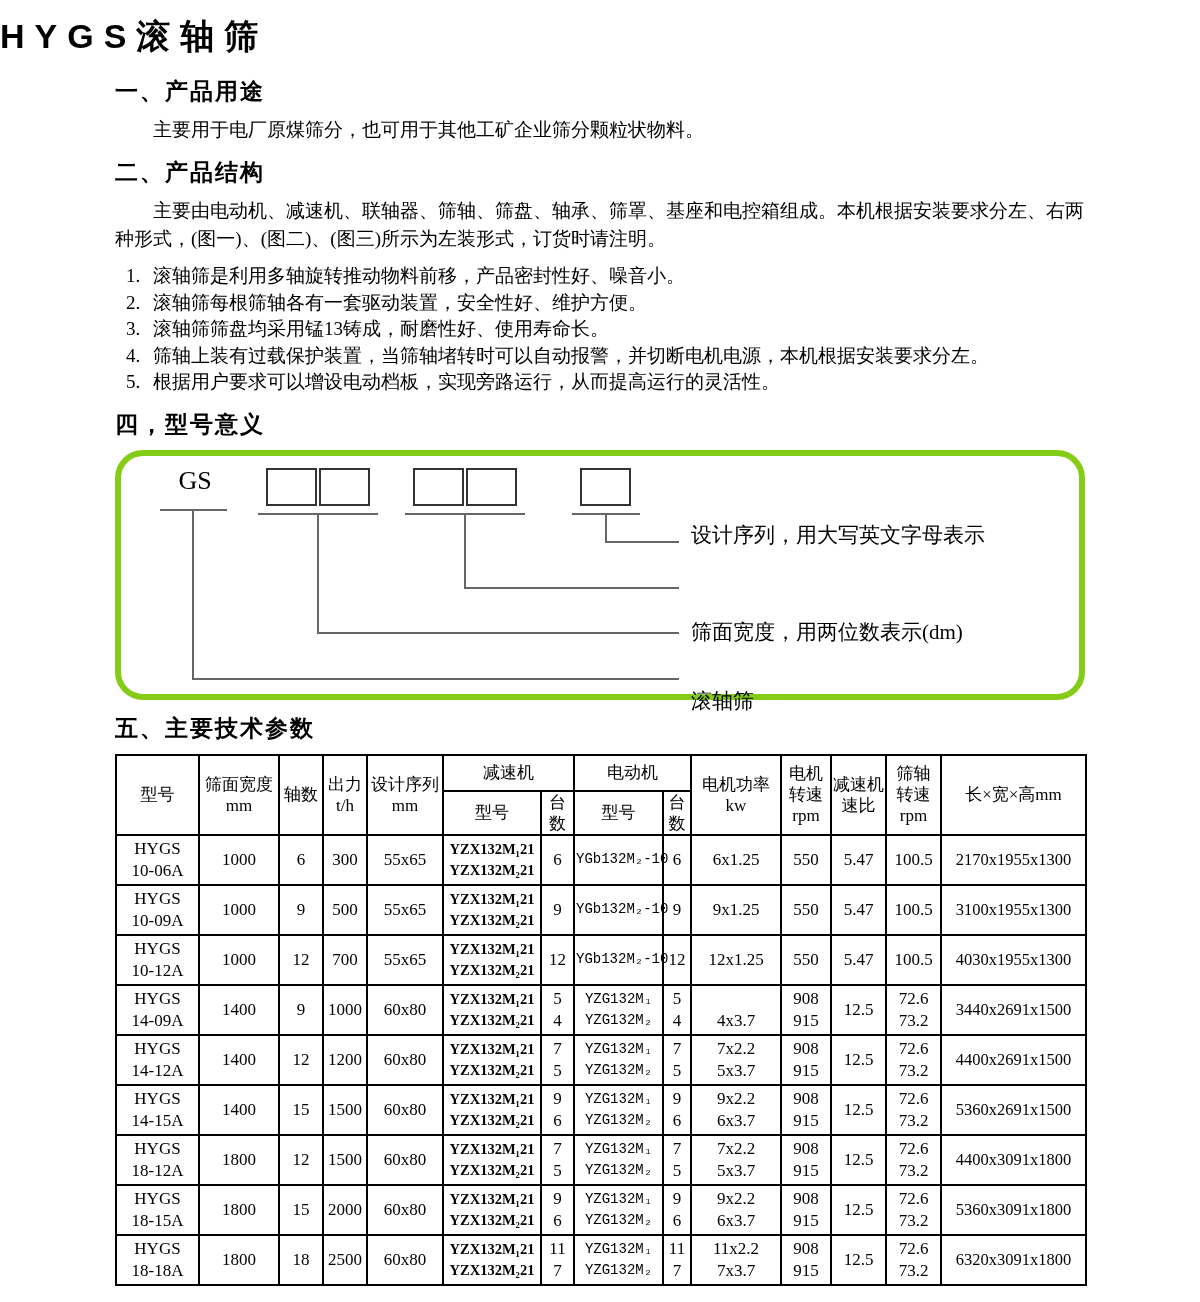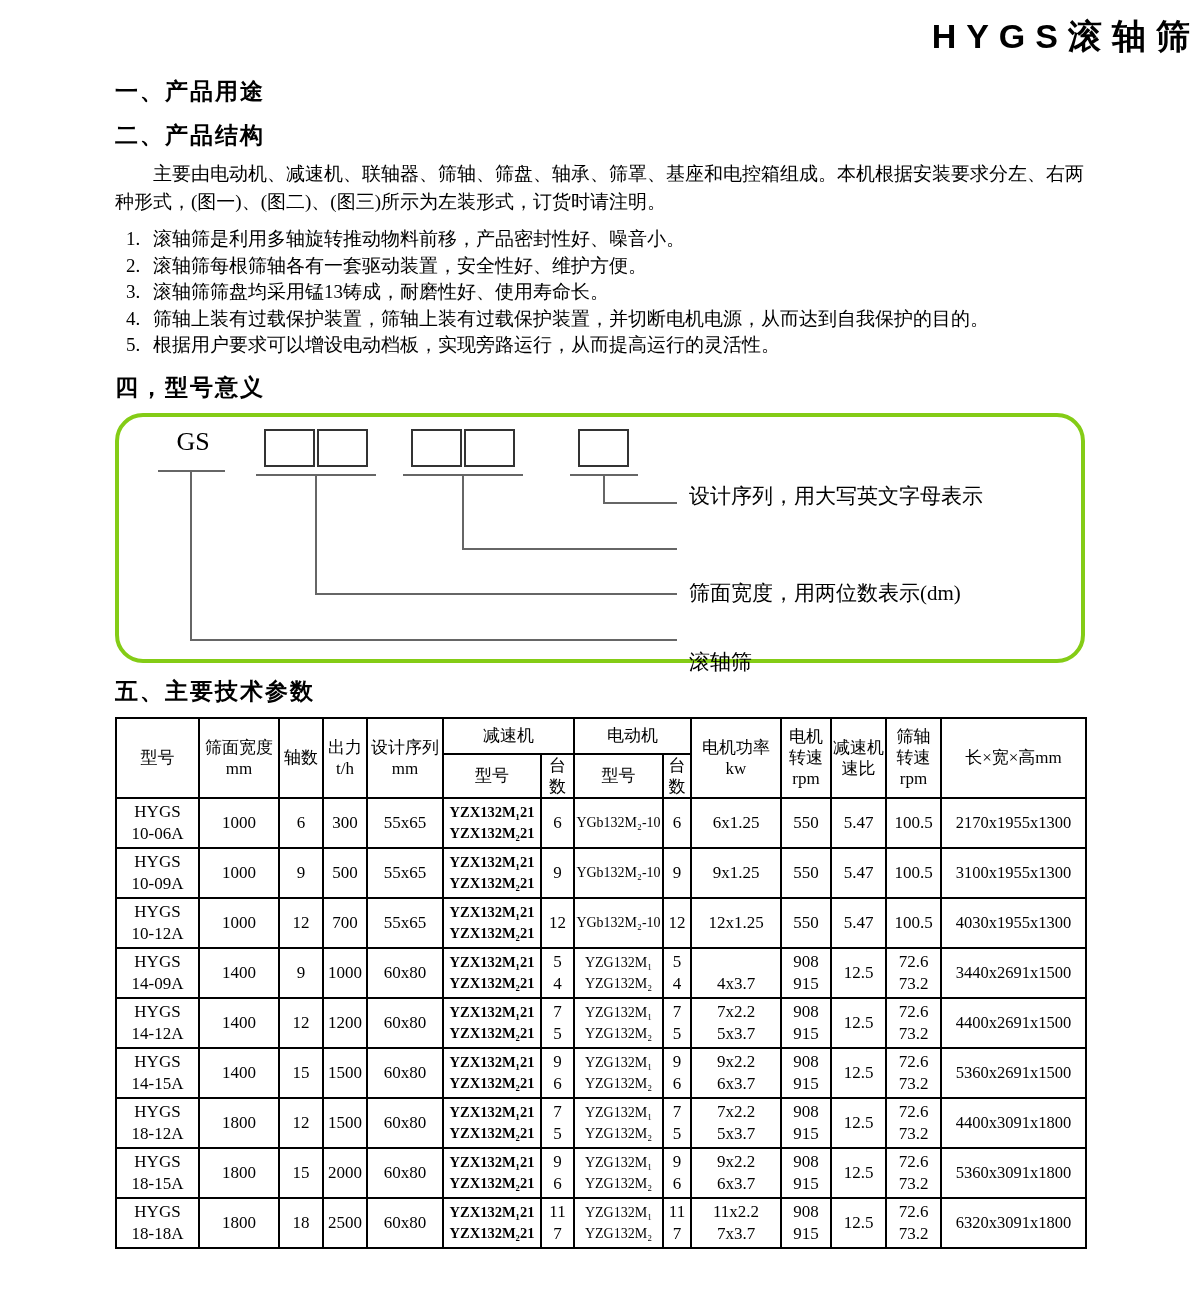--- a/index.html
+++ b/index.html
@@ -8,21 +8,21 @@
     width: 1200px; height: 1302px;
     font-family: "Liberation Serif", "DejaVu Serif", serif;
     color: #000;
     overflow: hidden;
   }
   .page { position: relative; width: 1200px; height: 1302px; }
   .content { padding: 0 115px; }
 
   h1.doc-title {
     margin: 14px 0 16px;
-    text-align: right;
+    text-align: left;
     font-size: 34px;
     font-weight: bold;
     letter-spacing: 10px;
     font-family: "Liberation Sans", "DejaVu Sans", sans-serif;
   }
   h2.sec-heading {
     margin: 13px 0 9px;
     font-size: 23px;
     font-weight: bold;
     letter-spacing: 2px;
@@ -39,21 +39,21 @@
     padding-left: 30px;
     font-size: 19px;
     line-height: 26.5px;
   }
   ol.feature-list li { padding-left: 8px; }
 
   
   .diagram {
     position: relative;
     width: 970px; height: 250px;
-    border: 4px solid #84cc16;
+    border: 6px solid #84cc16;
     border-radius: 28px;
     margin: 10px 0 12px;
   }
   .diagram .gs-label {
     position: absolute; left: 42px; top: 10px; width: 64px;
     text-align: center; font-size: 26px;
   }
   .digit-box {
     position: absolute; top: 12px;
     width: 51px; height: 38px;
@@ -85,41 +85,42 @@
     white-space: pre-line;
     padding: 0 1px;
     font-weight: normal;
   }
   table.params th { font-size: 17px; line-height: 21px; }
   table.params thead tr.group-row th { height: 36px; }
   table.params thead tr.sub-row th { height: 33px; }
   table.params tbody td { height: 50px; font-size: 17px; line-height: 22px; }
   table.params tbody td.model-col { font-size: 17px; }
   table.params tbody td.red-model-col { font-size: 14.5px; line-height: 21px; font-weight: bold; }
-  table.params tbody td.motor-model-col { font-size: 14px; line-height: 21px; }
+  table.params tbody td.motor-model-col { font-size: 14px; line-height: 21px; font-family: Liberation Mono, monospace; }
   table.params tbody td.dims-col { font-size: 16.5px; }
 </style>
 </head>
 <body>
 
 <div class="page">
   <h1 class="doc-title">HYGS滚轴筛</h1>
 
   <div class="content">
 
     <h2 class="sec-heading">一、产品用途</h2>
+    <p class="body-par">主要用于电厂原煤筛分，也可用于其他工矿企业筛分颗粒状物料。</p>
 
     <h2 class="sec-heading">二、产品结构</h2>
     <p class="body-par">主要由电动机、减速机、联轴器、筛轴、筛盘、轴承、筛罩、基座和电控箱组成。本机根据安装要求分左、右两种形式，(图一)、(图二)、(图三)所示为左装形式，订货时请注明。</p>
 
     <ol class="feature-list" id="feature-list">
         <li>滚轴筛是利用多轴旋转推动物料前移，产品密封性好、噪音小。</li>
         <li>滚轴筛每根筛轴各有一套驱动装置，安全性好、维护方便。</li>
         <li>滚轴筛筛盘均采用锰13铸成，耐磨性好、使用寿命长。</li>
-        <li>筛轴上装有过载保护装置，筛轴上装有过载保护装置，并切断电机电源，从而达到自我保护的目的。</li>
+        <li>筛轴上装有过载保护装置，当筛轴堵转时可以自动报警，并切断电机电源，本机根据安装要求分左。</li>
         <li>根据用户要求可以增设电动档板，实现旁路运行，从而提高运行的灵活性。</li>
       </ol>
 
     <h2 class="sec-heading">四，型号意义</h2>
 
     <div class="diagram">
       <span class="gs-label">GS</span>
 
       <div class="digit-box" style="left:145px;"></div>
       <div class="digit-box" style="left:198px;"></div>

